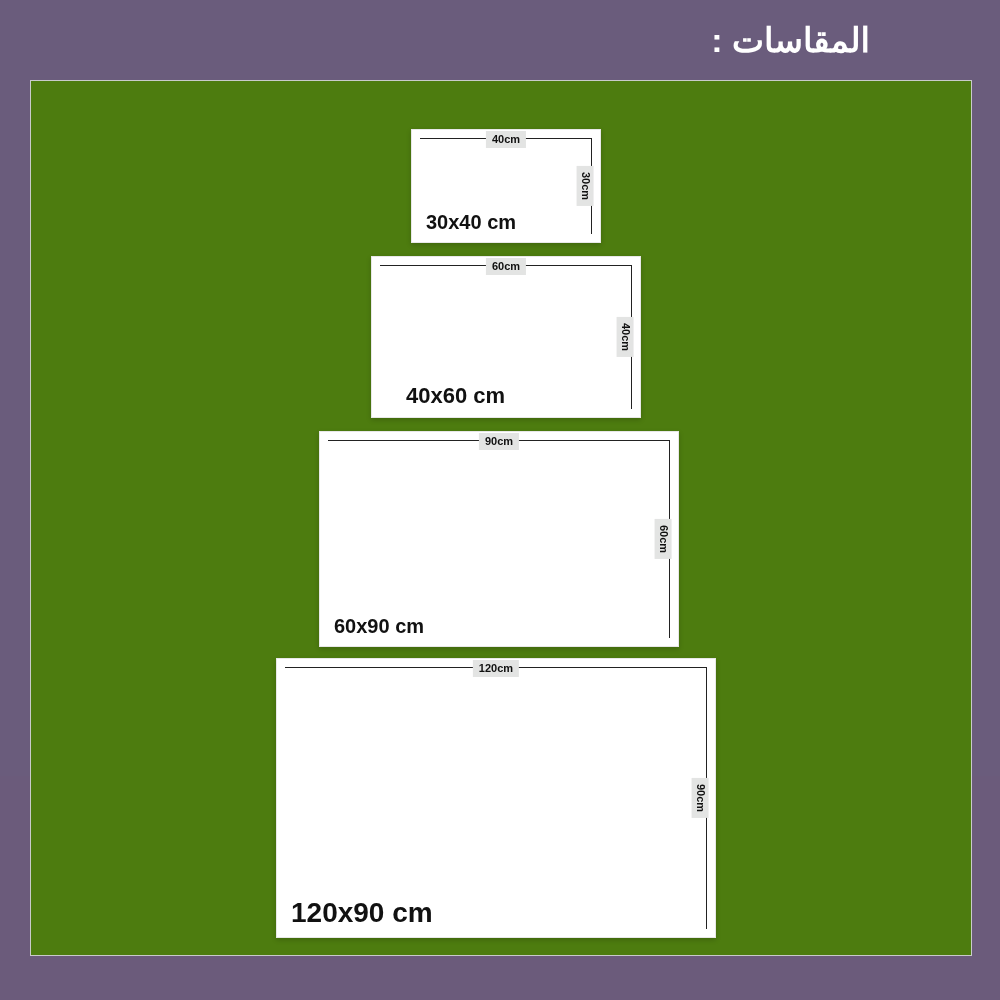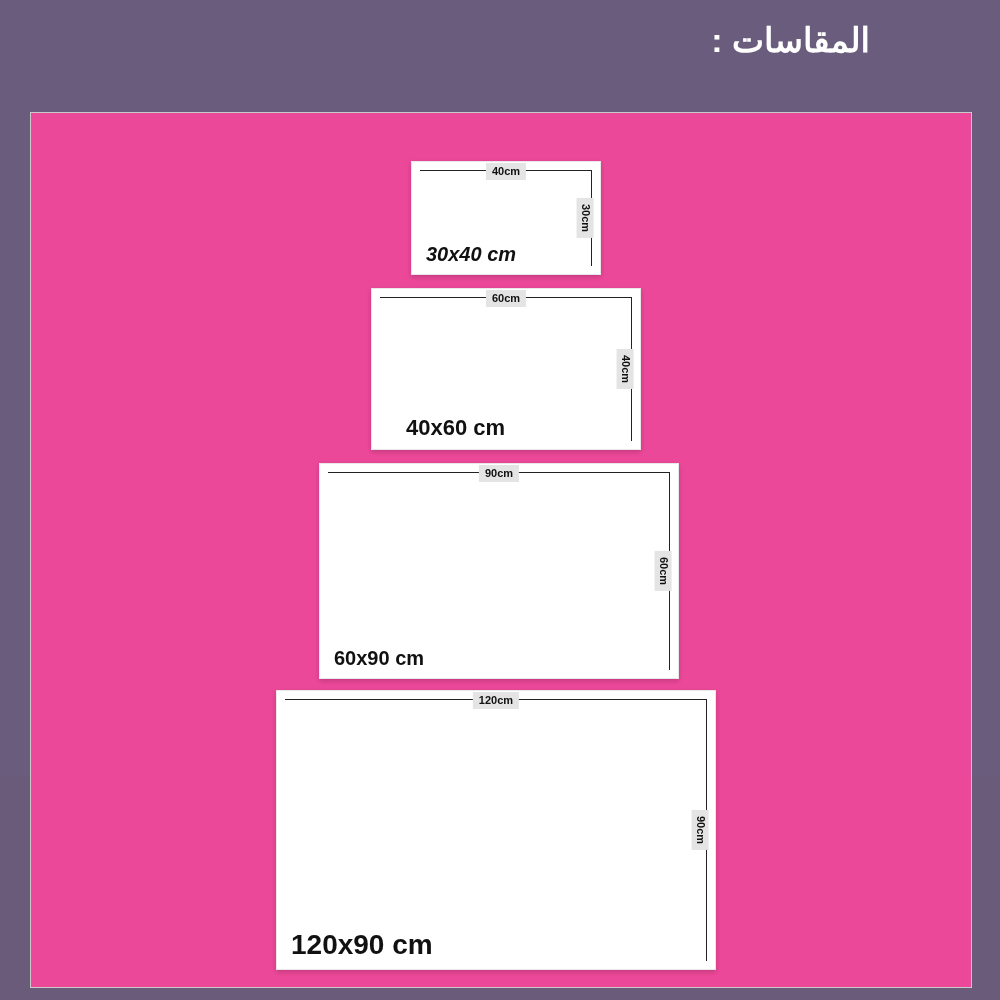--- a/index.html
+++ b/index.html
@@ -25,24 +25,24 @@
     right: 130px;
     font-size: 34px;
     font-weight: bold;
     color: #ffffff;
     direction: rtl;
     letter-spacing: 0px;
   }
   .canvas {
     position: absolute;
     left: 30px;
-    top: 112px;
+    top: 80px;
     width: 940px;
     height: 874px;
-    background: #ec4899;
+    background: #4d7c0f;
     border: 1px solid #c9cbca;
   }
   .frame {
     position: absolute;
     background: #ffffff;
     border: 1px solid #e8e8e8;
     box-shadow: 0 2px 5px rgba(0,0,0,0.18);
     box-sizing: border-box;
   }
   .inner-rule-top {
@@ -97,21 +97,21 @@
 
   <div class="title">المقاسات :</div>
 
   <div class="canvas">
 
     <div class="frame" id="f0" style="left: 380px; top: 48px; width: 190px; height: 114px;">
       <div class="inner-rule-top"></div>
       <div class="inner-rule-right"></div>
       <div class="tag tag-top">40cm</div>
       <div class="tag tag-right">30cm</div>
-      <div class="label" style="font-size: 20px; font-style: italic;">30x40 cm</div>
+      <div class="label" style="font-size: 20px;">30x40 cm</div>
     </div>
 
     <div class="frame" id="f1" style="left: 340px; top: 175px; width: 270px; height: 162px;">
       <div class="inner-rule-top"></div>
       <div class="inner-rule-right"></div>
       <div class="tag tag-top">60cm</div>
       <div class="tag tag-right">40cm</div>
       <div class="label" style="font-size: 22px; margin-left: 20px;">40x60 cm</div>
     </div>
 

